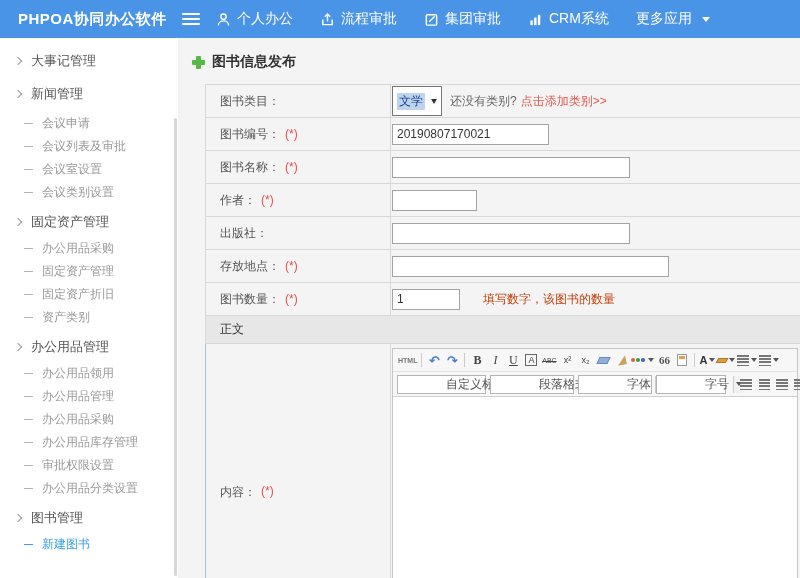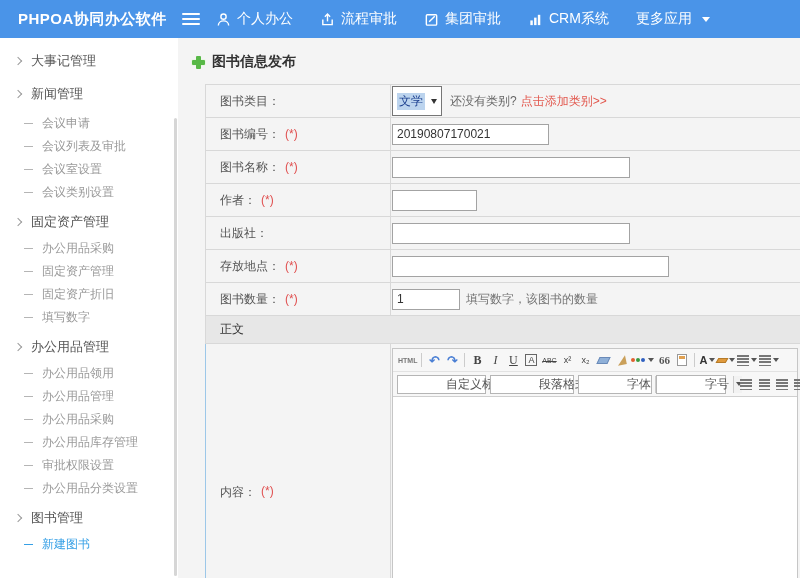--- a/index.html
+++ b/index.html
@@ -39,21 +39,21 @@
   .page-title b { font-size:14px; color:#333; }
 
   .ftable { margin:13px 0 0 27px; width:640px; border-top:1px solid #d8d8d8; }
   .frow { display:flex; align-items:center; height:33px; border-left:1px solid #d8d8d8; border-bottom:1px solid #d8d8d8; }
   .flabel { width:185px; height:100%; padding-left:14px; display:flex; align-items:center; border-right:1px solid #d8d8d8; color:#555; flex:none; }
   .req { color:#e05050; margin-left:5px; }
   .fvalue { flex:1; height:100%; display:flex; align-items:center; padding-left:1px; }
   .fvalue input { height:21px; border:1px solid #a3a3a3; background:#fff; font-size:12px; color:#333; padding:0 4px; font-family:inherit; }
   .in-no { width:157px; } .in-name { width:238px; } .in-author { width:85px; }
   .in-pub { width:238px; } .in-loc { width:277px; } .in-qty { width:68px; }
-  .hint { color:#737373; margin-left:6px; }
+  .hint { color:#c2410c; margin-left:23px; }
   .sel-box { display:inline-flex; align-items:center; border:1px solid #767676; background:#fff; height:20px; padding:14px 4px; cursor:pointer; }
   .sel-box .sel-txt { background:#bcd4ee; color:#1b3f8f; font-size:12px; padding:0 2px; }
   .sel-box .caret-d { width:0; height:0; border-left:3.5px solid transparent; border-right:3.5px solid transparent; border-top:5px solid #333; margin-left:6px; }
   .cat-hint { color:#666; margin-left:8px; }
   .cat-link { color:#e2574d; margin-left:4px; cursor:pointer; }
 
   .section-bar { height:28px; display:flex; align-items:center; padding-left:14px; background:#e7e7e7;
     border-left:1px solid #d8d8d8; border-bottom:1px solid #d8d8d8; color:#333; }
   .content-row { display:flex; height:236px; border-left:1px solid #9cc7e8; }
   .content-label { width:185px; flex:none; border-right:1px solid #d8d8d8; padding:140px 0 0 14px; display:flex; align-items:flex-start; }
@@ -193,21 +193,21 @@
     <div class="sitem">
         <span class="dash"></span>
         <span>固定资产管理</span>
       </div>
     <div class="sitem">
         <span class="dash"></span>
         <span>固定资产折旧</span>
       </div>
     <div class="sitem">
         <span class="dash"></span>
-        <span>填写数字</span>
+        <span>资产类别</span>
       </div>
   </div>
   <div class="sgroup">
     <div class="gitem">
         <span class="chev"></span>
         <span>办公用品管理</span>
       </div>
     <div class="sitem">
         <span class="dash"></span>
         <span>办公用品领用</span>

